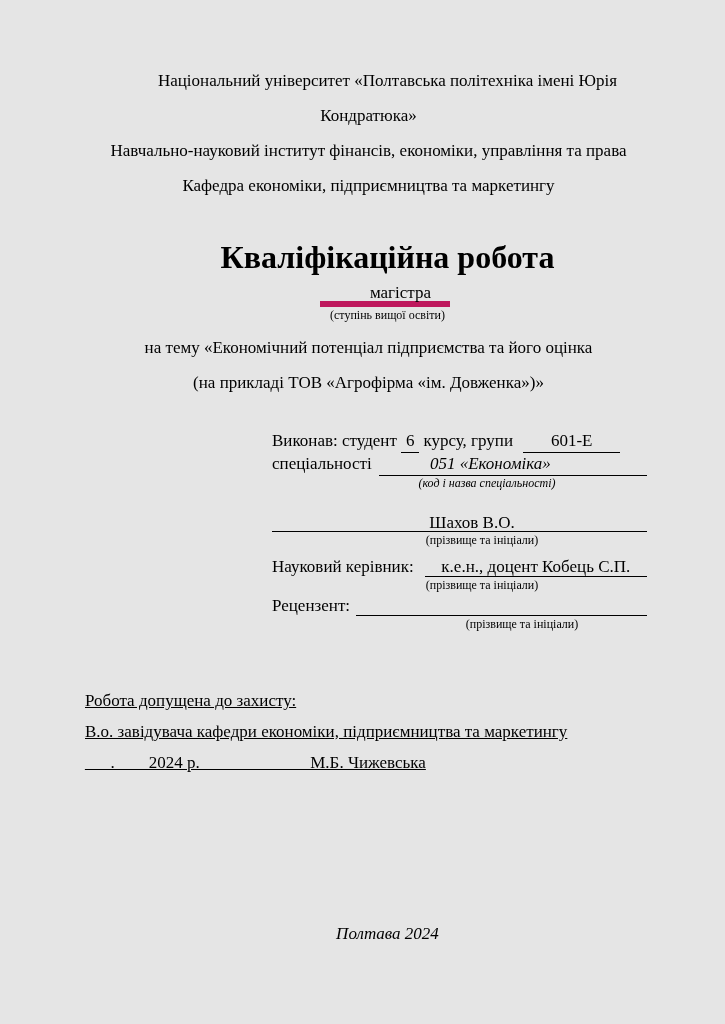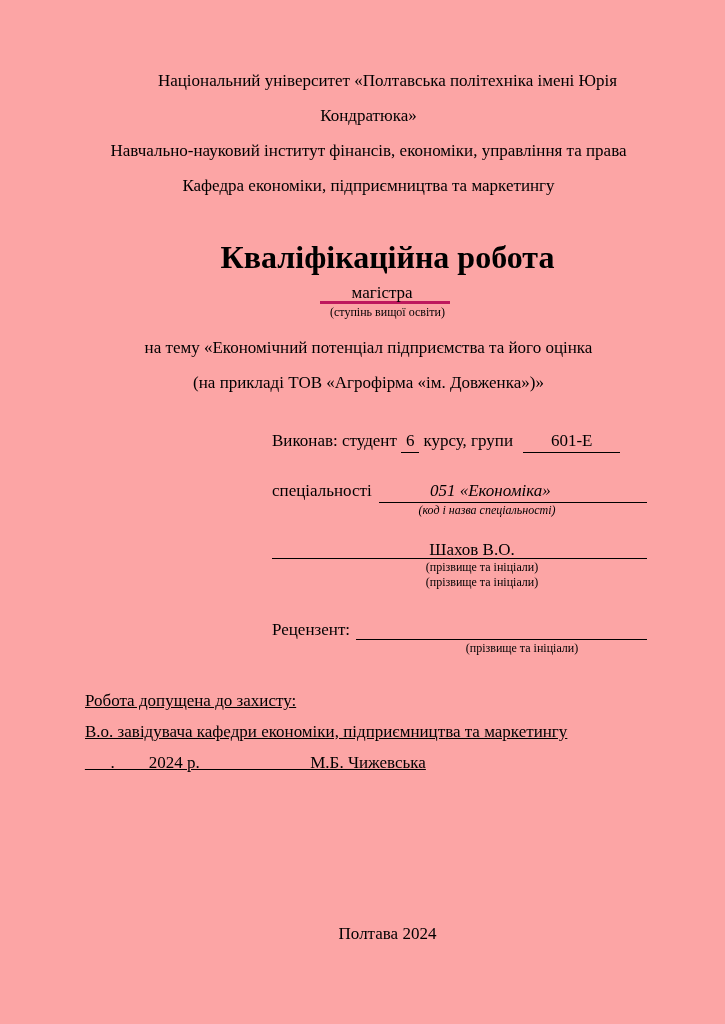--- a/index.html
+++ b/index.html
@@ -1,42 +1,42 @@
 <!DOCTYPE html>
 <html><head>
   <meta charset="utf-8">
   <style>
     html, body { margin: 0; padding: 0; background: #ffffff; }
     .page {
       position: relative;
       width: 725px;
       height: 1024px;
-      background: #fca5a5;
+      background: #e5e5e5;
       color: #000000;
       font-family: "Liberation Serif", serif;
       overflow: hidden;
     }
     .center-col {
       position: absolute;
       left: 85px;
       width: 567px;
       text-align: center;
     }
     
     .header { top: 63px; font-size: 17px; line-height: 35px; }
     .indent { text-indent: 38px; }
     
     .title-block { top: 243px; }
     .main-title { font-size: 32px; font-weight: bold; line-height: 28px; text-indent: 38px; }
     .degree-row { margin-top: 13px; font-size: 17px; line-height: 17px; text-indent: 32px; }
     .degree-underline {
       display: inline-block;
       width: 130px;
-      border-bottom: 3px solid #be185d;
-      text-align: left;
+      border-bottom: 6px solid #be185d;
+      text-align: center;
     }
     .degree-caption { font-size: 12px; line-height: 12px; margin-top: 2px; text-indent: 38px; }
     
     .topic { top: 330px; font-size: 17px; line-height: 35px; }
     
     .executor {
       position: absolute;
       left: 272px;
       top: 430px;
       width: 375px;
@@ -44,21 +44,21 @@
     }
     .x-row1 { line-height: 22px; white-space: nowrap; }
     .ufield {
       display: inline-block;
       border-bottom: 1.5px solid #000;
       text-align: center;
     }
     .u-course { min-width: 18px; }
     .u-group  { min-width: 97px; margin-left: 6px; }
     .x-flex { display: flex; align-items: baseline; line-height: 22px; }
-    .x-label { white-space: nowrap; margin-top: 27px; }
+    .x-label { white-space: nowrap; }
     .fill { flex: 1 1 auto; border-bottom: 1.5px solid #000; text-align: center; min-width: 0; }
     .fill-empty::after { content: "\00a0"; }
     .lbl-specialty  { margin-right: 7px; }
     .lbl-supervisor { margin-right: 11px; }
     .lbl-reviewer   { margin-right: 6px; }
     .specialty-fill { font-style: italic; text-indent: -45px; }
     .x-caption { font-size: 12px; line-height: 13px; text-align: center; }
     .cap-specialty  { margin-top: 1px; padding-left: 135px; width: 160px; font-style: italic; }
     .cap-name       { margin-top: 2px; padding-left: 150px; width: 120px; }
     .cap-supervisor { margin-top: 2px; padding-left: 150px; width: 120px; }
@@ -77,21 +77,21 @@
       position: absolute;
       left: 85px;
       top: 685px;
       width: 600px;
       font-size: 17px;
       line-height: 31px;
       text-align: left;
       text-decoration: underline;
     }
     
-    .city { top: 925px; font-size: 17px; line-height: 17px; text-indent: 38px; }
+    .city { top: 925px; font-size: 17px; line-height: 17px; text-indent: 38px; font-style: italic; }
   </style>
 </head>
 <body>
 
 <div class="page">
 
   <div class="center-col header">
     <div class="indent">Національний університет «Полтавська політехніка імені Юрія Кондратюка»</div>
     <div>Навчально-науковий інститут фінансів, економіки, управління та права</div>
     <div>Кафедра економіки, підприємництва та маркетингу</div>
@@ -120,20 +120,24 @@
 
     <div class="x-flex">
       <span class="x-label lbl-specialty">спеціальності</span>
       <span class="fill specialty-fill">051 «Економіка»</span>
     </div>
     <div class="x-caption cap-specialty">(код і назва спеціальності)</div>
 
     <div class="x-name-line">Шахов В.О.</div>
     <div class="x-caption cap-name">(прізвище та ініціали)</div>
 
+    <div class="x-flex x-supervisor">
+      <span class="x-label lbl-supervisor">Науковий керівник:</span>
+      <span class="fill">к.е.н., доцент Кобець С.П.</span>
+    </div>
     <div class="x-caption cap-supervisor">(прізвище та ініціали)</div>
 
     <div class="x-flex x-reviewer">
       <span class="x-label lbl-reviewer">Рецензент:</span>
       <span class="fill fill-empty"></span>
     </div>
     <div class="x-caption cap-reviewer">(прізвище та ініціали)</div>
   </div>
 
   <div class="approval">

